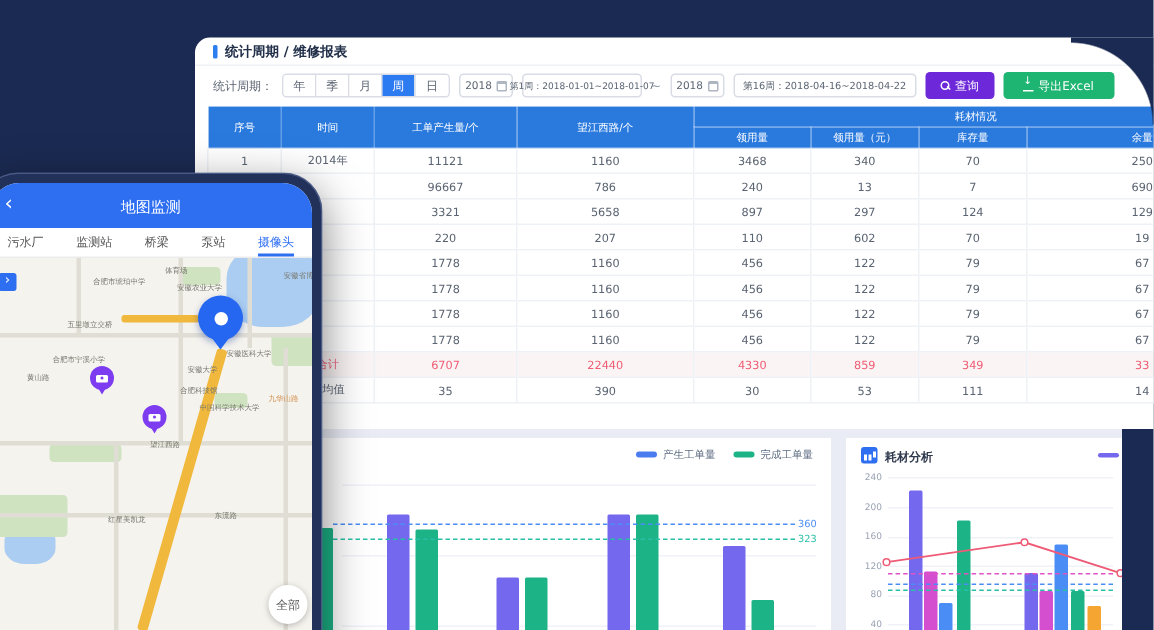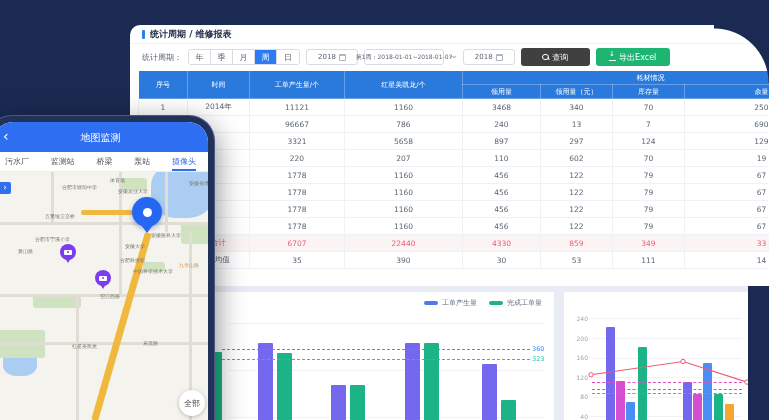--- a/index.html
+++ b/index.html
@@ -18,29 +18,29 @@
   .filter-row{display:flex;align-items:center;height:26px;padding:0 12px;gap:6px}
   .f-label{font-size:8px;color:#5a6472;white-space:nowrap}
   .seg{display:flex;border:1px solid #d9dce5;border-radius:3px;overflow:hidden;height:16px}
   .seg-item{width:22px;font-size:8px;color:#5a6472;display:flex;align-items:center;justify-content:center;
             border-right:1px solid #d9dce5;background:#fff;cursor:pointer}
   .seg-item:last-child{border-right:none}
   .seg-item.active{background:#2d7bf0;color:#fff}
   .f-input{display:flex;align-items:center;justify-content:center;gap:3px;height:16px;
            border:1px solid #d9dce5;border-radius:3px;background:#fff;font-size:7px;color:#5a6472;
            padding:0 4px;white-space:nowrap}
-  .f-input.year{width:52px}
+  .f-input.year{width:36px}
   .f-input.week1{width:80px;font-size:6px}
   .f-input.week2{width:122px;font-size:6.5px}
   .cal{width:7px;height:7px;border:1px solid #aeb6c2;border-top:2.2px solid #aeb6c2;border-radius:1px;flex:none}
   .range-sep{font-size:8px;color:#8a93a3}
   .btn{display:flex;align-items:center;justify-content:center;gap:3px;height:18px;border:none;
        border-radius:3px;color:#fff;font-size:8px;cursor:pointer;
        font-family:"DejaVu Sans","Liberation Sans",sans-serif}
-  .btn.query{width:69px;background:#404040}
+  .btn.query{width:46px;background:#6d28d9}
   .btn.export{width:74px;background:#1eb573}
   .mag{position:relative;width:7px;height:7px;flex:none}
   .mag::before{content:"";position:absolute;left:0;top:0;width:4.5px;height:4.5px;border:1px solid #fff;border-radius:50%}
   .mag::after{content:"";position:absolute;left:4.6px;top:4.6px;width:2.6px;height:1px;background:#fff;transform:rotate(45deg)}
   .dl{position:relative;width:7px;height:8px;flex:none}
   .dl::before{content:"↓";position:absolute;left:0;top:-2px;font-size:7px;line-height:7px;color:#fff}
   .dl::after{content:"";position:absolute;left:0;bottom:0;width:7px;height:1px;background:#fff}
 
   
   table{position:absolute;left:8px;top:45px;width:700px;border-collapse:collapse;table-layout:fixed}
@@ -128,20 +128,23 @@
       <span class="cal"></span>
     </div>
     <div class="f-input week1">
       <span>第1周：2018-01-01~2018-01-07</span>
     </div>
     <span class="range-sep">~</span>
     <div class="f-input year">
       <span>2018</span>
       <span class="cal"></span>
     </div>
+    <div class="f-input week2">
+      <span>第16周：2018-04-16~2018-04-22</span>
+    </div>
     <button class="btn query">
       <span class="mag"></span>
       <span>查询</span>
     </button>
     <button class="btn export">
       <span class="dl"></span>
       <span>导出Excel</span>
     </button>
   </div>
   <table id="report-table">
@@ -153,21 +156,21 @@
         <col style="width: 78px;">
         <col style="width: 72px;">
         <col style="width: 72px;">
         <col style="width: 154px;">
       </colgroup>
       <thead>
         <tr>
           <th rowspan="2">序号</th>
           <th rowspan="2">时间</th>
           <th rowspan="2">工单产生量/个</th>
-          <th rowspan="2">红星美凯龙/个</th>
+          <th rowspan="2">望江西路/个</th>
           <th rowspan="1" colspan="4">耗材情况</th>
         </tr>
         <tr>
           <th>领用量</th>
           <th>领用量（元）</th>
           <th>库存量</th>
           <th>余量</th>
         </tr>
       </thead>
       <tbody>
@@ -275,21 +278,21 @@
     </table>
 </div>
 <div class="corner-mask"></div>
 
 <div class="charts-strip"></div>
 
 <div class="chart-card left" id="chart-wo">
   <div class="legend" id="wo-legend">
       <div class="legend-item">
         <div class="legend-pill" style="background: rgb(74, 124, 240);"></div>
-        <div class="legend-label">工单产生量</div>
+        <div class="legend-label">产生工单量</div>
       </div>
       <div class="legend-item">
         <div class="legend-pill" style="background: rgb(28, 180, 135);"></div>
         <div class="legend-label">完成工单量</div>
       </div>
     </div>
 <div class="gridline" style="left: 14px; width: 316px; top: 31px;"></div>
     <div class="gridline" style="left: 14px; width: 316px; top: 78px;"></div>
     <div class="gridline" style="left: 14px; width: 316px; top: 125px;"></div>
     <div class="bar" style="left: 44px; top: 50.86px; width: 15px; height: 77.14px; background: rgb(116, 104, 238); border-radius: 1px 1px 0px 0px;"></div>
@@ -301,20 +304,25 @@
     <div class="bar" style="left: 136px; top: 92.71px; width: 15px; height: 35.29px; background: rgb(28, 180, 135); border-radius: 1px 1px 0px 0px;"></div>
     <div class="bar" style="left: 210px; top: 50.86px; width: 15px; height: 77.14px; background: rgb(28, 180, 135); border-radius: 1px 1px 0px 0px;"></div>
     <div class="bar" style="left: 287px; top: 107.83px; width: 15px; height: 20.17px; background: rgb(28, 180, 135); border-radius: 1px 1px 0px 0px;"></div>
     <div class="refline" style="left: 8px; width: 308px; top: 56.8px; border-color: rgb(74, 141, 245);"></div>
     <div class="reflabel" style="left: 318px; top: 52.8px; color: rgb(74, 141, 245);">360</div>
     <div class="refline" style="left: 8px; width: 308px; top: 66.79px; border-color: rgb(39, 191, 165);"></div>
     <div class="reflabel" style="left: 318px; top: 62.79px; color: rgb(39, 191, 165);">323</div>
   </div>
 
 <div class="chart-card right" id="chart-cs">
+  <div class="cs-head">
+    <span class="cs-icon"></span>
+    <span class="cs-title">耗材分析</span>
+    <span class="cs-legend-line"></span>
+  </div>
 <div class="ytick" style="left: 4px; top: 22.9px;">240</div>
     <div class="gridline" style="left: 28px; width: 150px; top: 26.4px;"></div>
     <div class="ytick" style="left: 4px; top: 42.5px;">200</div>
     <div class="gridline" style="left: 28px; width: 150px; top: 46px;"></div>
     <div class="ytick" style="left: 4px; top: 62.1px;">160</div>
     <div class="gridline" style="left: 28px; width: 150px; top: 65.6px;"></div>
     <div class="ytick" style="left: 4px; top: 81.7px;">120</div>
     <div class="gridline" style="left: 28px; width: 150px; top: 85.2px;"></div>
     <div class="ytick" style="left: 4px; top: 101.3px;">80</div>
     <div class="gridline" style="left: 28px; width: 150px; top: 104.8px;"></div>

